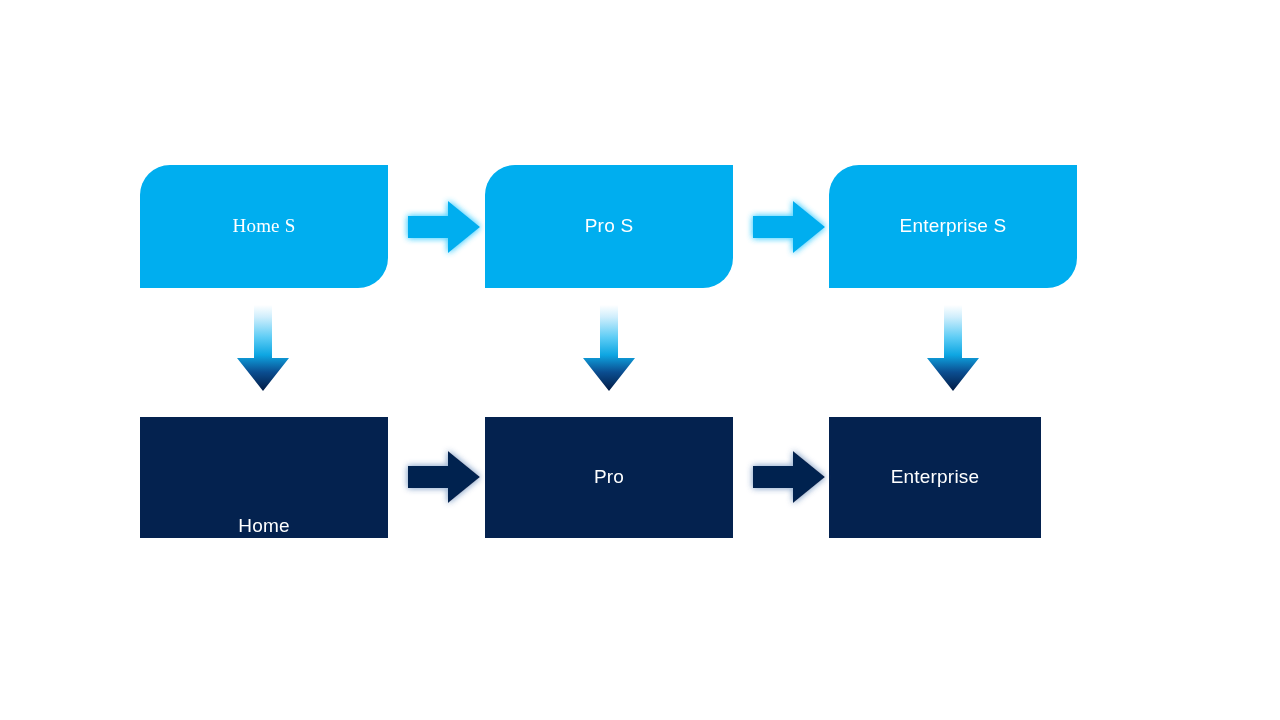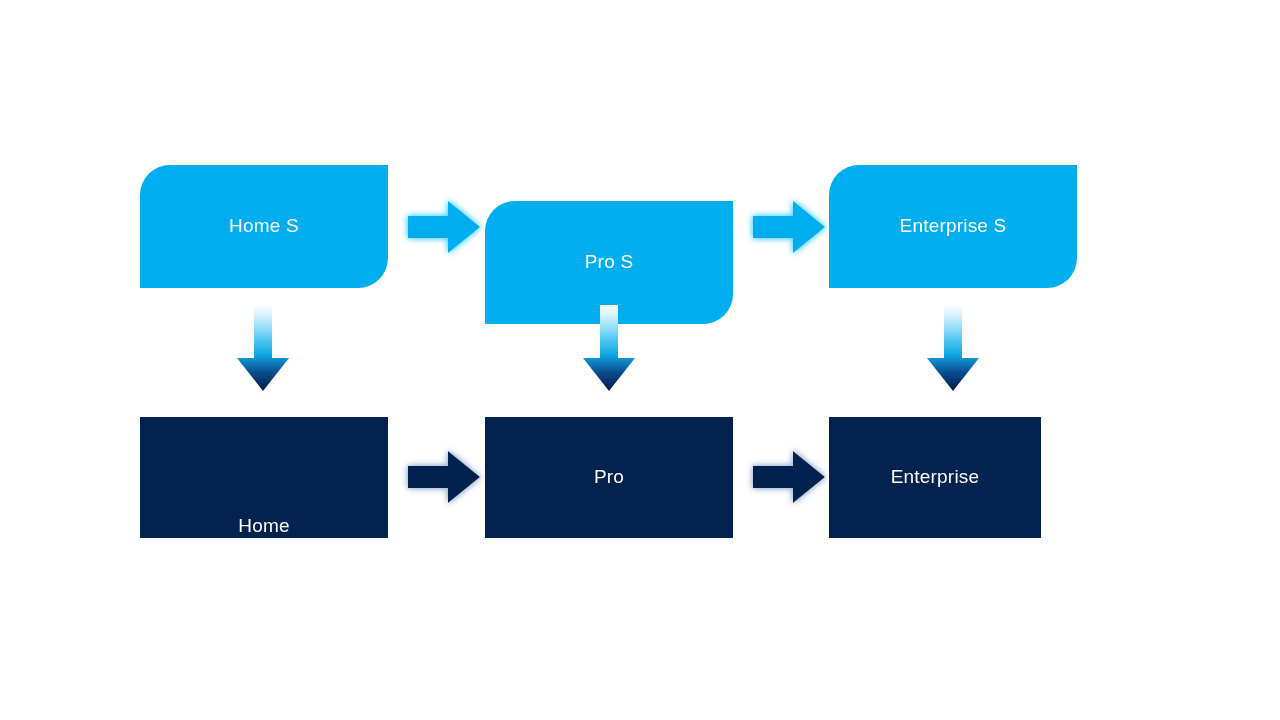--- a/index.html
+++ b/index.html
@@ -75,25 +75,25 @@
     display: block;
     width: 62px;
     height: 90px;
   }
 </style>
 </head>
 <body>
 
 <div id="stage">
 
-  <div class="node node-top" style="left:140px; top:165px; width:248px; height:123px;">
+  <div class="node node-top" style="left:140px; top:165px; width:248px; height:123px;font-family:Liberation Serif, serif;">
     <span class="node-label">Home S</span>
   </div>
 
-  <div class="node node-top" style="left:485px; top:165px; width:248px; height:123px;margin-top:36px;">
+  <div class="node node-top" style="left:485px; top:165px; width:248px; height:123px;">
     <span class="node-label">Pro S</span>
   </div>
 
   <div class="node node-top" style="left:829px; top:165px; width:248px; height:123px;">
     <span class="node-label">Enterprise S</span>
   </div>
 
   <div class="harrow" style="left:404px; top:196px;">
     <svg viewBox="0 0 80 62" xmlns="http://www.w3.org/2000/svg">
       <defs>

